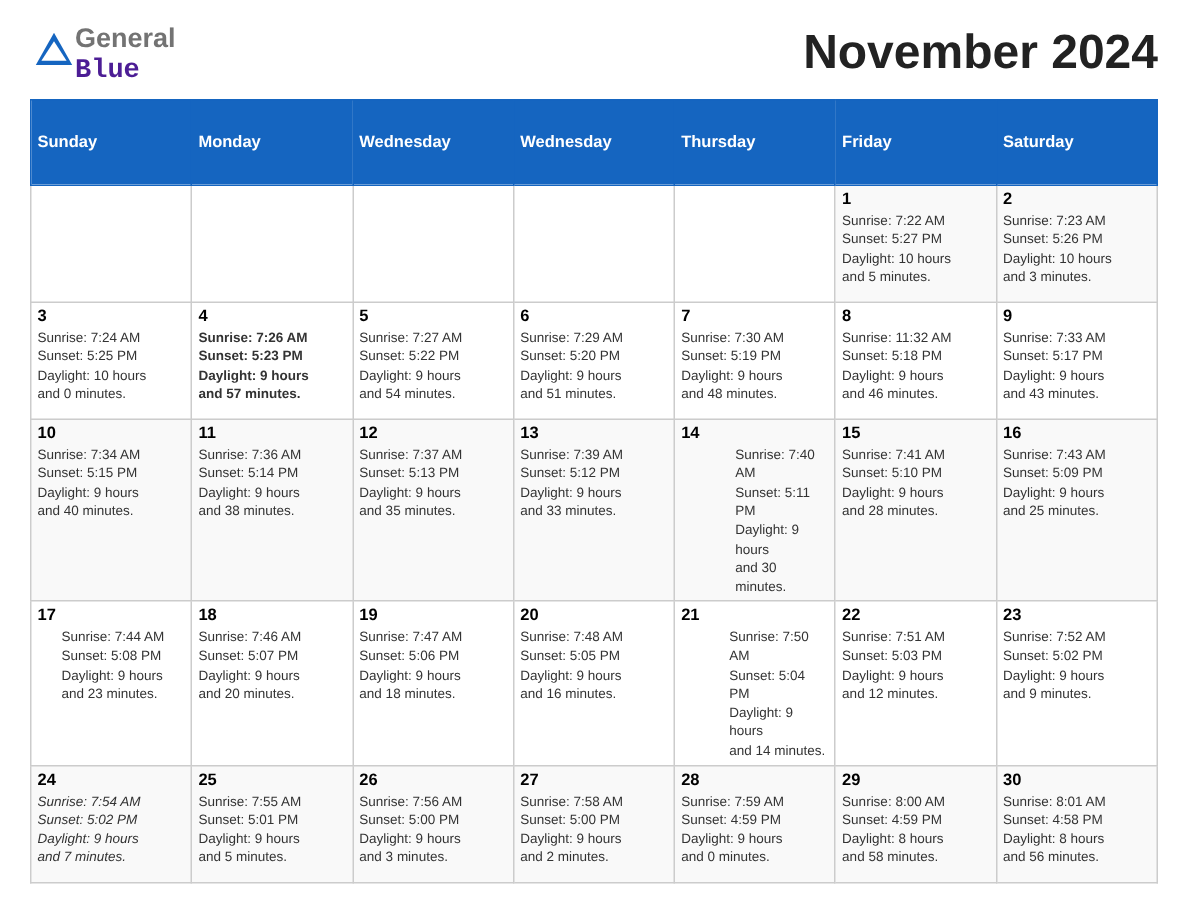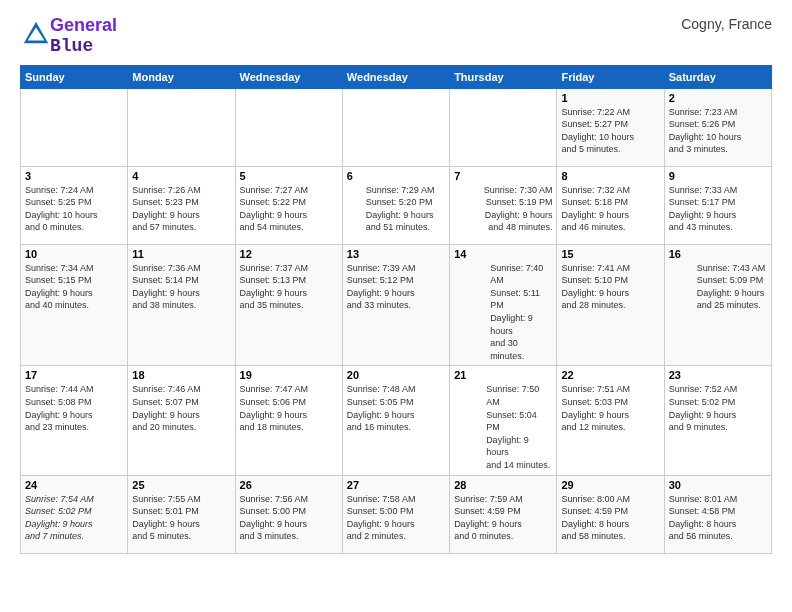--- a/index.html
+++ b/index.html
@@ -23,21 +23,21 @@
     }
     .logo {
       display: flex;
       align-items: center;
     }
     .logo-text {
       font-size: 18px;
       font-weight: bold;
       line-height: 1.1;
     }
-    .logo-general { color: #6d28d9; }
+    .logo-general { color: #737373; }
     .logo-blue { color: #4c1d95; font-family: Liberation Mono, monospace; }
     .logo-icon {
       width: 28px;
       height: 28px;
       margin-left: 2px;
     }
     .title-block {
       text-align: right;
     }
     .month-title {
@@ -50,21 +50,21 @@
       color: #444;
     }
     .calendar {
       width: 100%;
       border-collapse: collapse;
       font-size: 10px;
     }
     .calendar th {
       background: #1565c0;
       color: #fff;
-      padding: 5px 4px;
+      padding: 22px 4px;
       text-align: left;
       font-size: 11px;
       font-weight: bold;
       border: 1px solid #1565c0;
     }
     .calendar td {
       border: 1px solid #ccc;
       vertical-align: top;
       padding: 3px 4px;
       width: calc(100% / 7);
@@ -101,21 +101,21 @@
           <polygon points="15,2 28,25 2,25" fill="#1565c0"></polygon>
           <polygon points="15,8 24,22 6,22" fill="#fff"></polygon>
         </svg>
       </div>
       <div class="logo-text">
         <span class="logo-general">General</span><br>
         <span class="logo-blue">Blue</span>
       </div>
     </div>
     <div class="title-block">
-      <div class="location">Cogny, France</div>
+      <div class="month-title">November 2024</div>
     </div>
   </div>
 
   <table class="calendar">
     <thead>
       <tr>
         <th>Sunday</th>
         <th>Monday</th>
         <th>Wednesday</th>
         <th>Wednesday</th>
@@ -149,49 +149,49 @@
         <tr>
           <td>
             <span class="day-num">3</span>
             <div class="day-info" style="white-space: pre-line;">Sunrise: 7:24 AM
 Sunset: 5:25 PM
 Daylight: 10 hours
 and 0 minutes.</div>
           </td>
           <td>
             <span class="day-num">4</span>
-            <div class="day-info" style="white-space: pre-line;">Sunrise: 7:26 AM
+            <div class="day-info" style="white-space: pre-line; font-weight: bold;">Sunrise: 7:26 AM
 Sunset: 5:23 PM
 Daylight: 9 hours
 and 57 minutes.</div>
           </td>
           <td>
             <span class="day-num">5</span>
             <div class="day-info" style="white-space: pre-line;">Sunrise: 7:27 AM
 Sunset: 5:22 PM
 Daylight: 9 hours
 and 54 minutes.</div>
           </td>
           <td>
             <span class="day-num">6</span>
-            <div class="day-info" style="white-space: pre-line; margin-left: 19px;">Sunrise: 7:29 AM
+            <div class="day-info" style="white-space: pre-line;">Sunrise: 7:29 AM
 Sunset: 5:20 PM
 Daylight: 9 hours
 and 51 minutes.</div>
           </td>
           <td>
             <span class="day-num">7</span>
-            <div class="day-info" style="white-space: pre-line; text-align: right;">Sunrise: 7:30 AM
+            <div class="day-info" style="white-space: pre-line;">Sunrise: 7:30 AM
 Sunset: 5:19 PM
 Daylight: 9 hours
 and 48 minutes.</div>
           </td>
           <td>
             <span class="day-num">8</span>
-            <div class="day-info" style="white-space: pre-line;">Sunrise: 7:32 AM
+            <div class="day-info" style="white-space: pre-line;">Sunrise: 11:32 AM
 Sunset: 5:18 PM
 Daylight: 9 hours
 and 46 minutes.</div>
           </td>
           <td>
             <span class="day-num">9</span>
             <div class="day-info" style="white-space: pre-line;">Sunrise: 7:33 AM
 Sunset: 5:17 PM
 Daylight: 9 hours
 and 43 minutes.</div>
@@ -235,30 +235,30 @@
           </td>
           <td>
             <span class="day-num">15</span>
             <div class="day-info" style="white-space: pre-line;">Sunrise: 7:41 AM
 Sunset: 5:10 PM
 Daylight: 9 hours
 and 28 minutes.</div>
           </td>
           <td>
             <span class="day-num">16</span>
-            <div class="day-info" style="white-space: pre-line; margin-left: 28px;">Sunrise: 7:43 AM
+            <div class="day-info" style="white-space: pre-line;">Sunrise: 7:43 AM
 Sunset: 5:09 PM
 Daylight: 9 hours
 and 25 minutes.</div>
           </td>
         </tr>
         <tr>
           <td>
             <span class="day-num">17</span>
-            <div class="day-info" style="white-space: pre-line;">Sunrise: 7:44 AM
+            <div class="day-info" style="white-space: pre-line; margin-left: 16px;">Sunrise: 7:44 AM
 Sunset: 5:08 PM
 Daylight: 9 hours
 and 23 minutes.</div>
           </td>
           <td>
             <span class="day-num">18</span>
             <div class="day-info" style="white-space: pre-line;">Sunrise: 7:46 AM
 Sunset: 5:07 PM
 Daylight: 9 hours
 and 20 minutes.</div>

